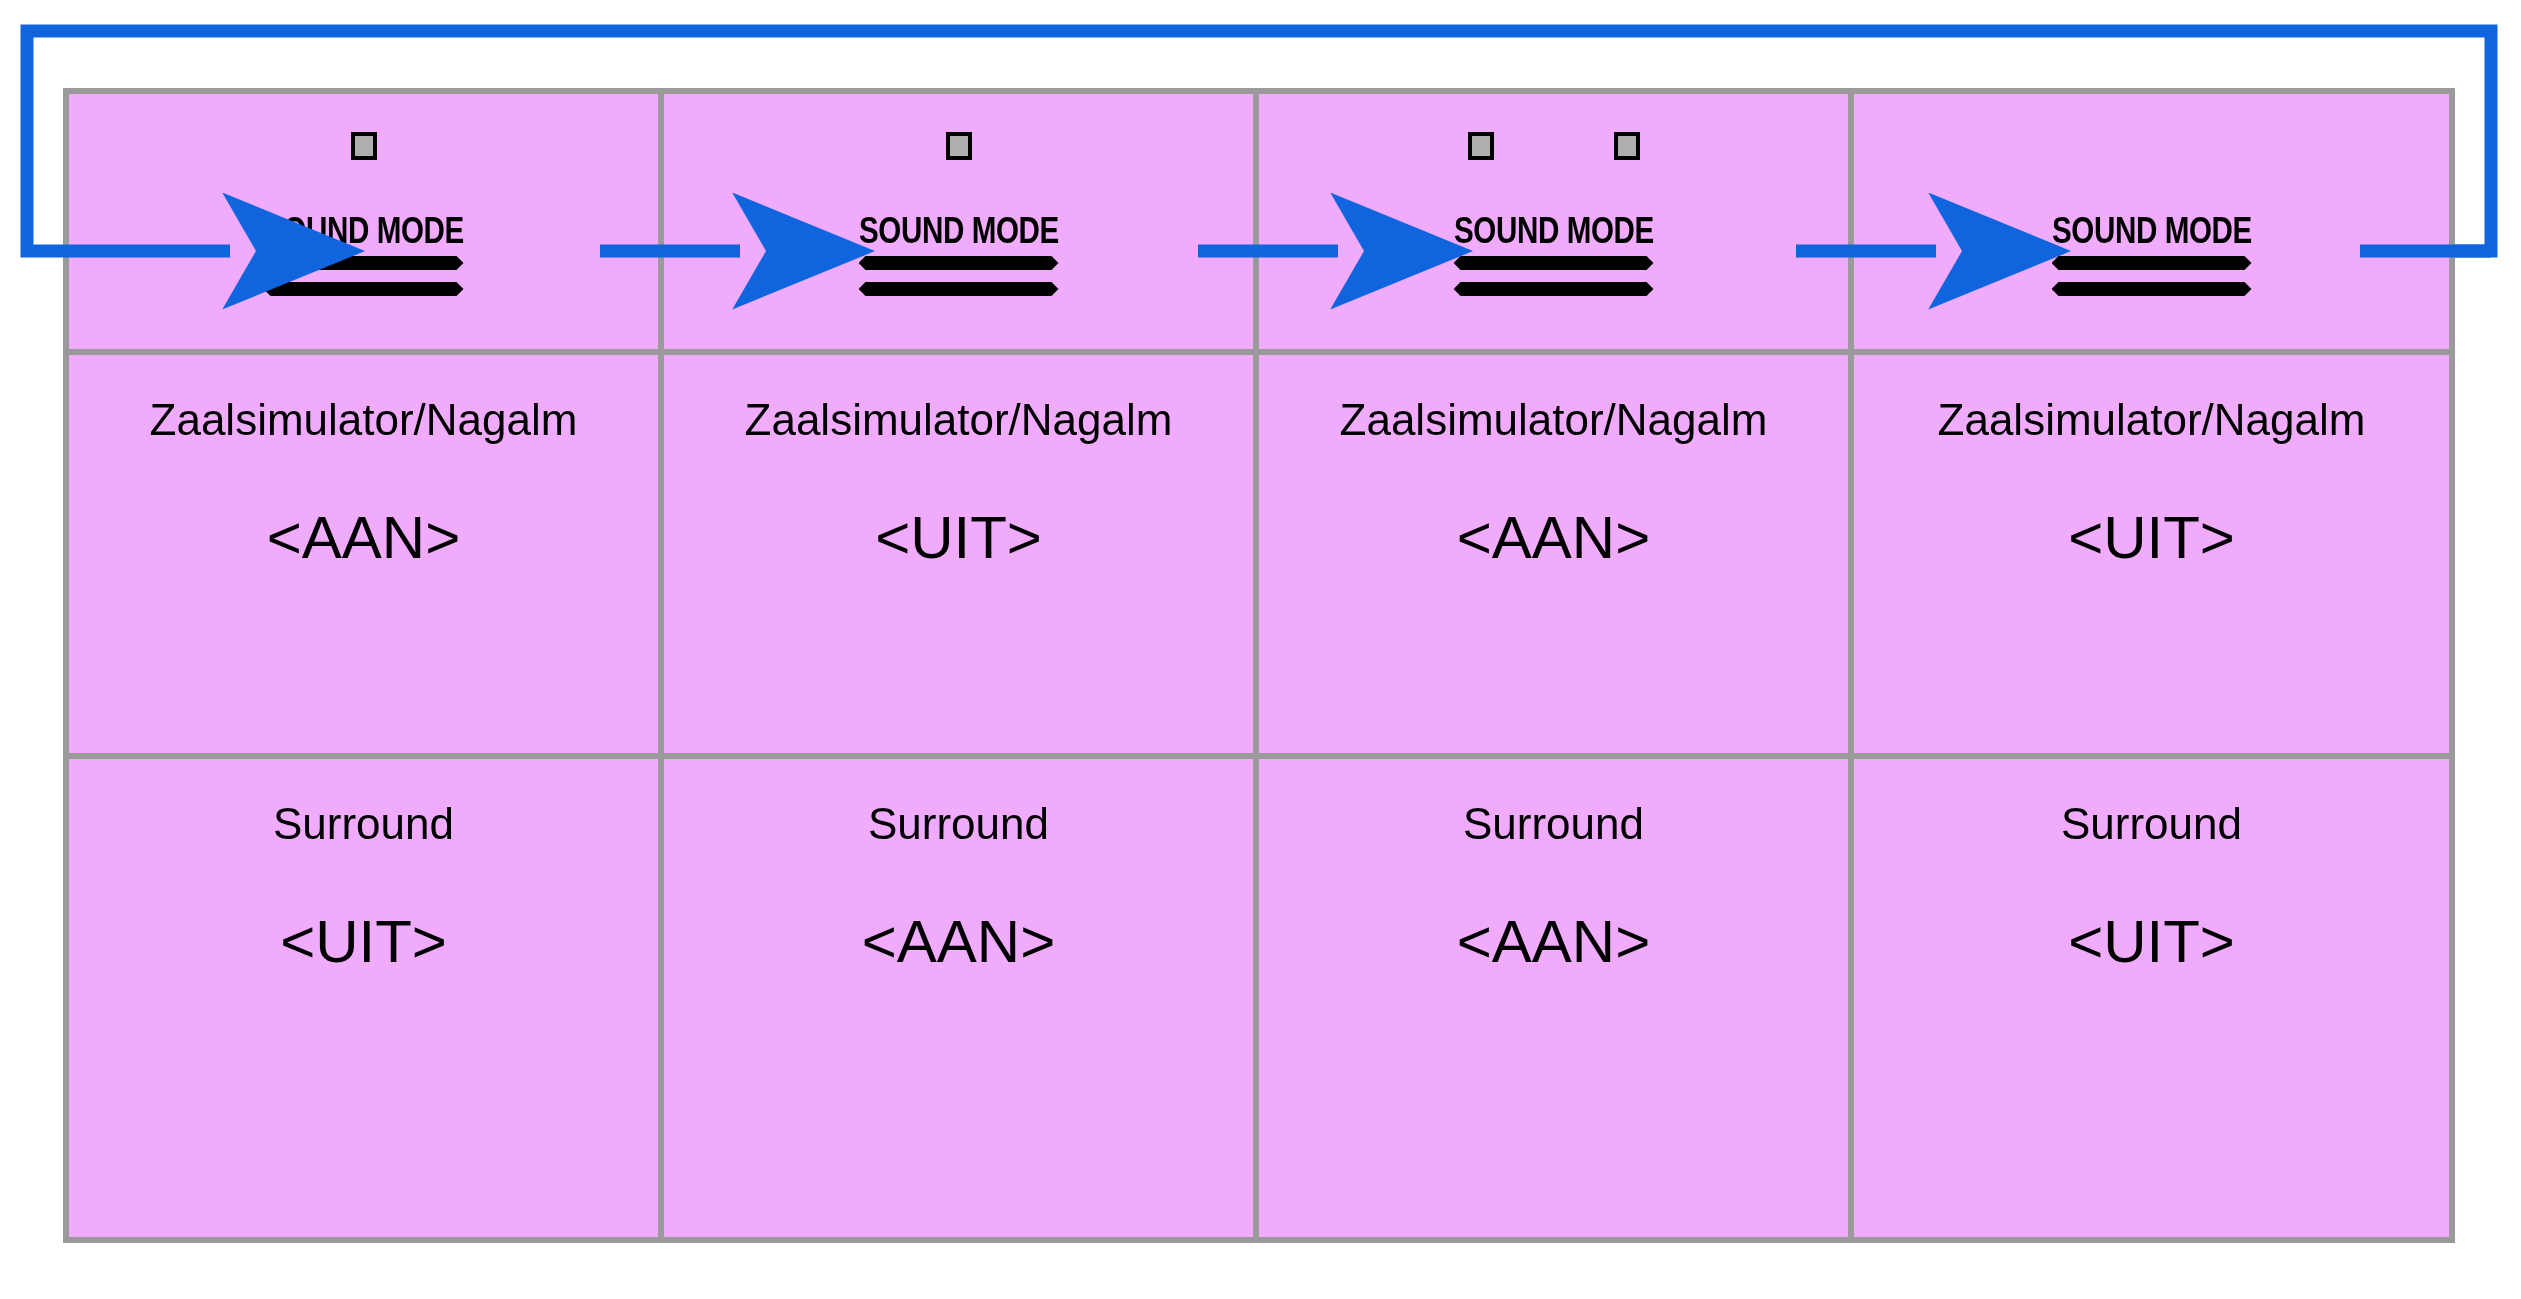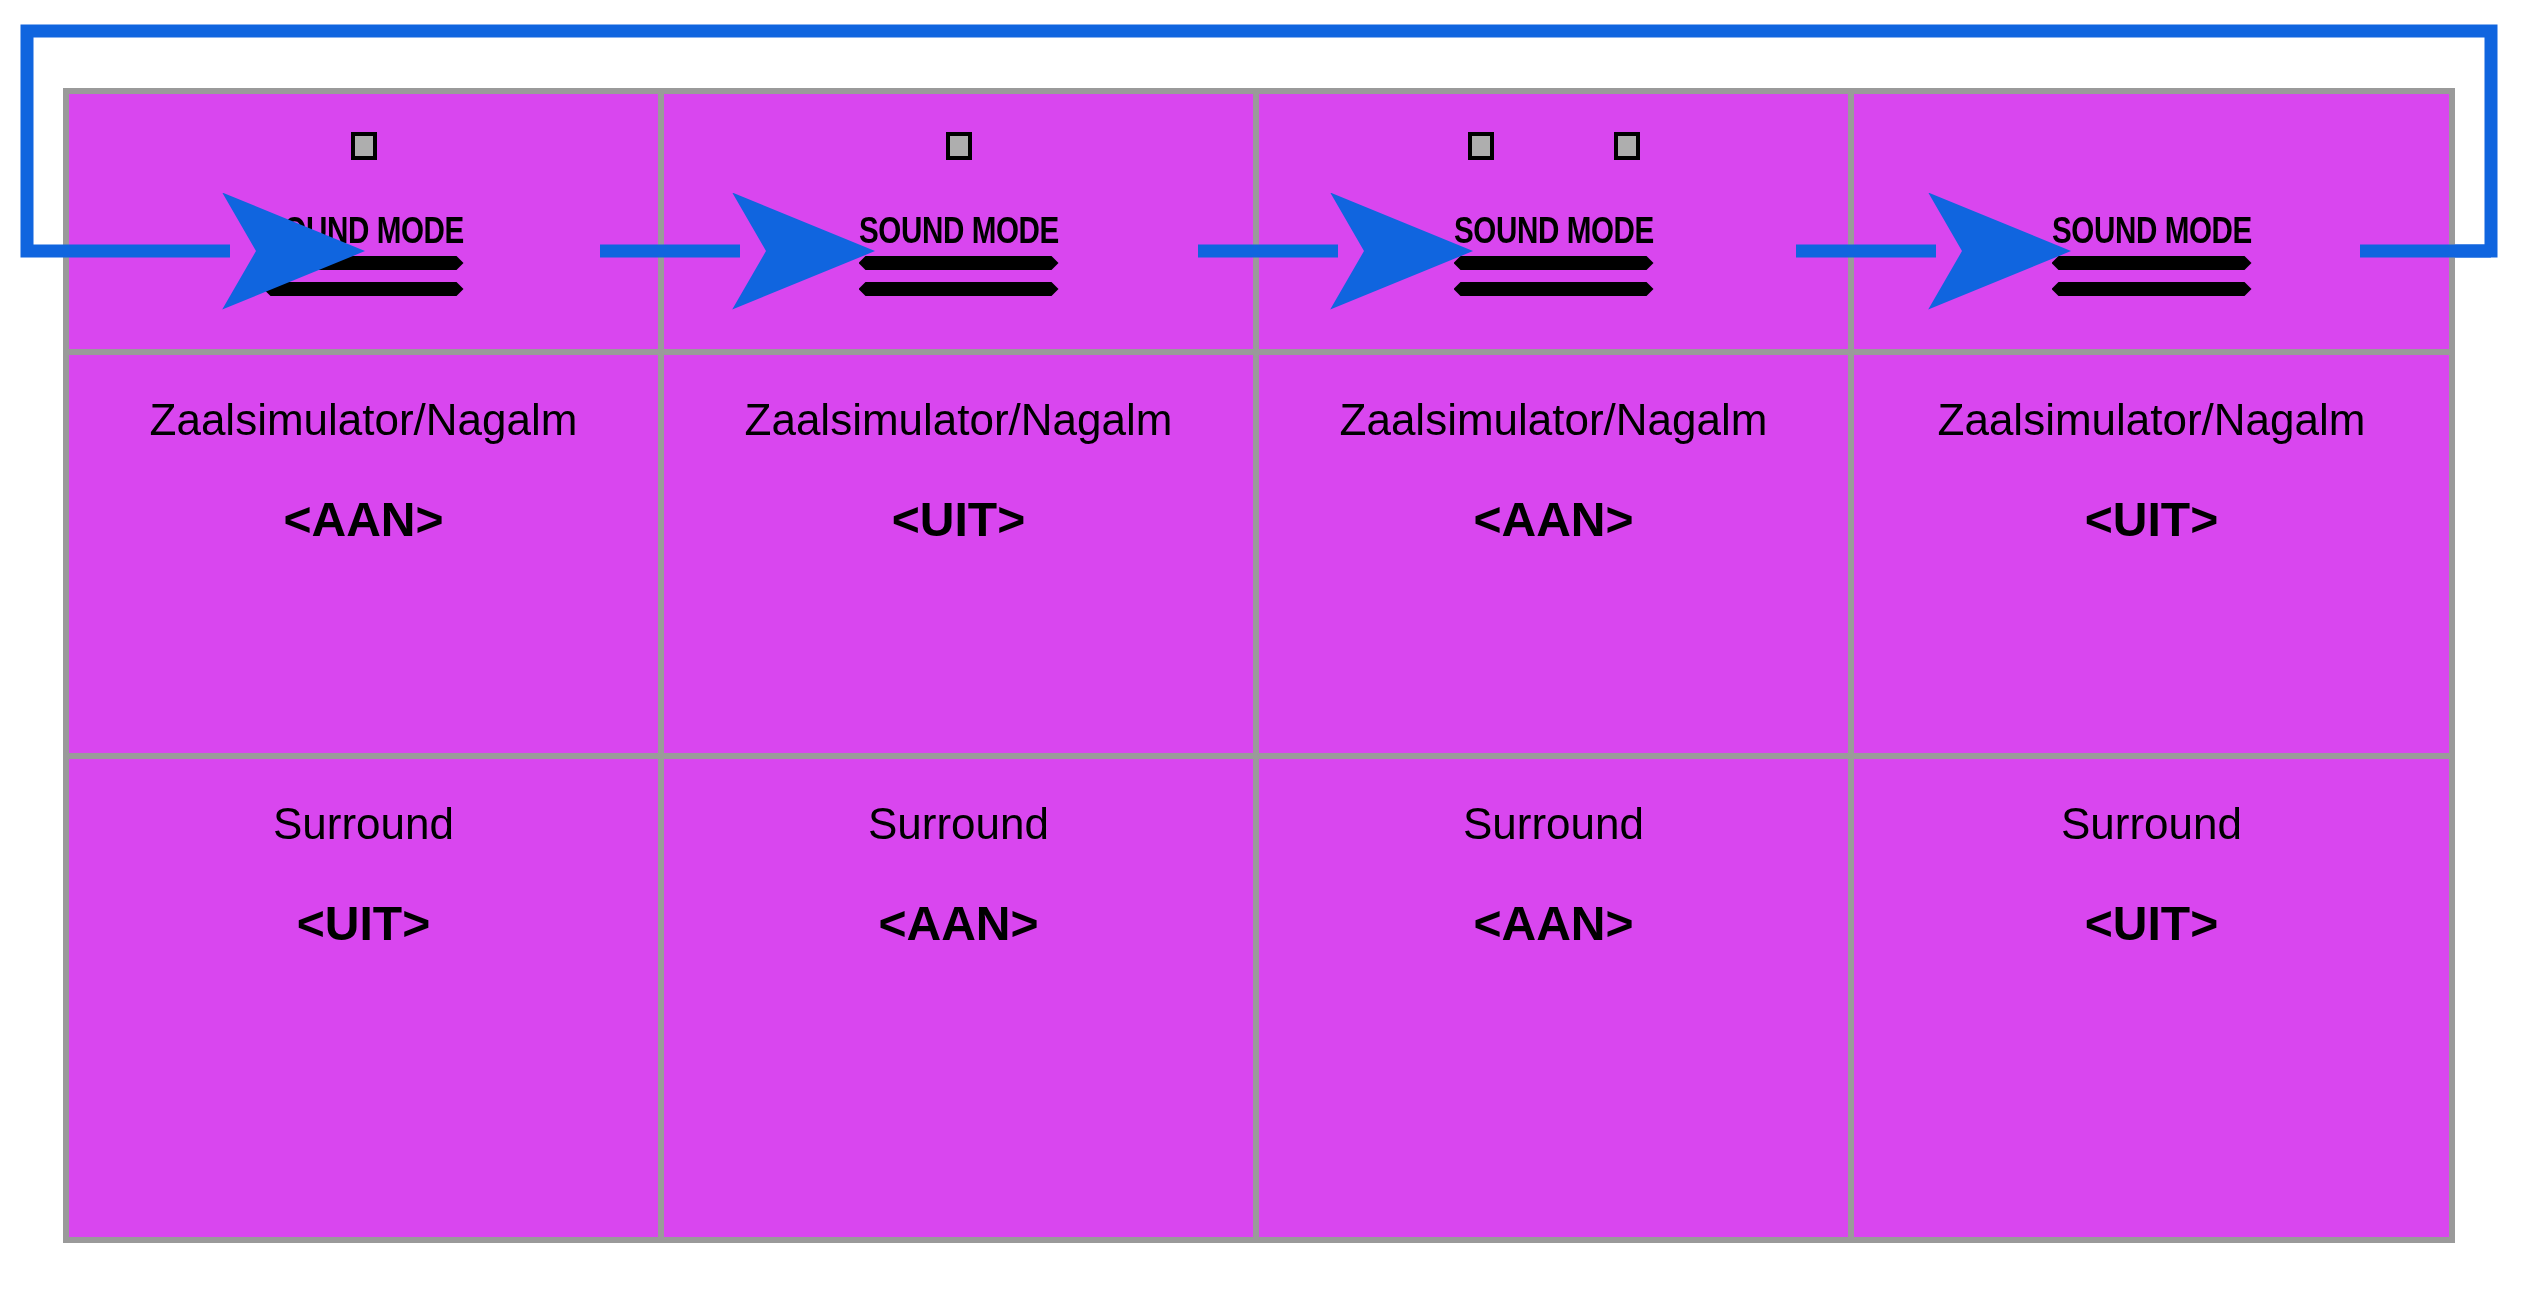--- a/index.html
+++ b/index.html
@@ -33,21 +33,21 @@
     grid-template-columns: repeat(4, 1fr);
     grid-template-rows: 261px 404px 1fr;
     background: #ffffff;
   }
 
   .cell {
     position: relative;
     box-sizing: border-box;
     border-right: 6px solid #9a9a9a;
     border-bottom: 6px solid #9a9a9a;
-    background: #d946ef;
+    background: #f0abfc;
     overflow: visible;
   }
   .cell.lastcol { border-right: none; }
   .cell.lastrow { border-bottom: none; }
 
   
   .keycell {
     display: flex;
     flex-direction: column;
     align-items: center;
@@ -111,26 +111,25 @@
     padding-top: 42px;
     gap: 20px;
   }
   .opt-name {
     font-size: 44px;
     line-height: 1.05;
     color: #000000;
     white-space: nowrap;
   }
   .opt-state {
-    margin-top: 32px;
-    font-size: 48px;
+    margin-top: 43px;
+    font-size: 60px;
     line-height: 1.05;
     color: #000000;
     white-space: nowrap;
-    font-weight: bold;
   }
 
   
   .flow {
     position: absolute;
     left: 0;
     top: 0;
     width: 2521px;
     height: 1299px;
     pointer-events: none;

